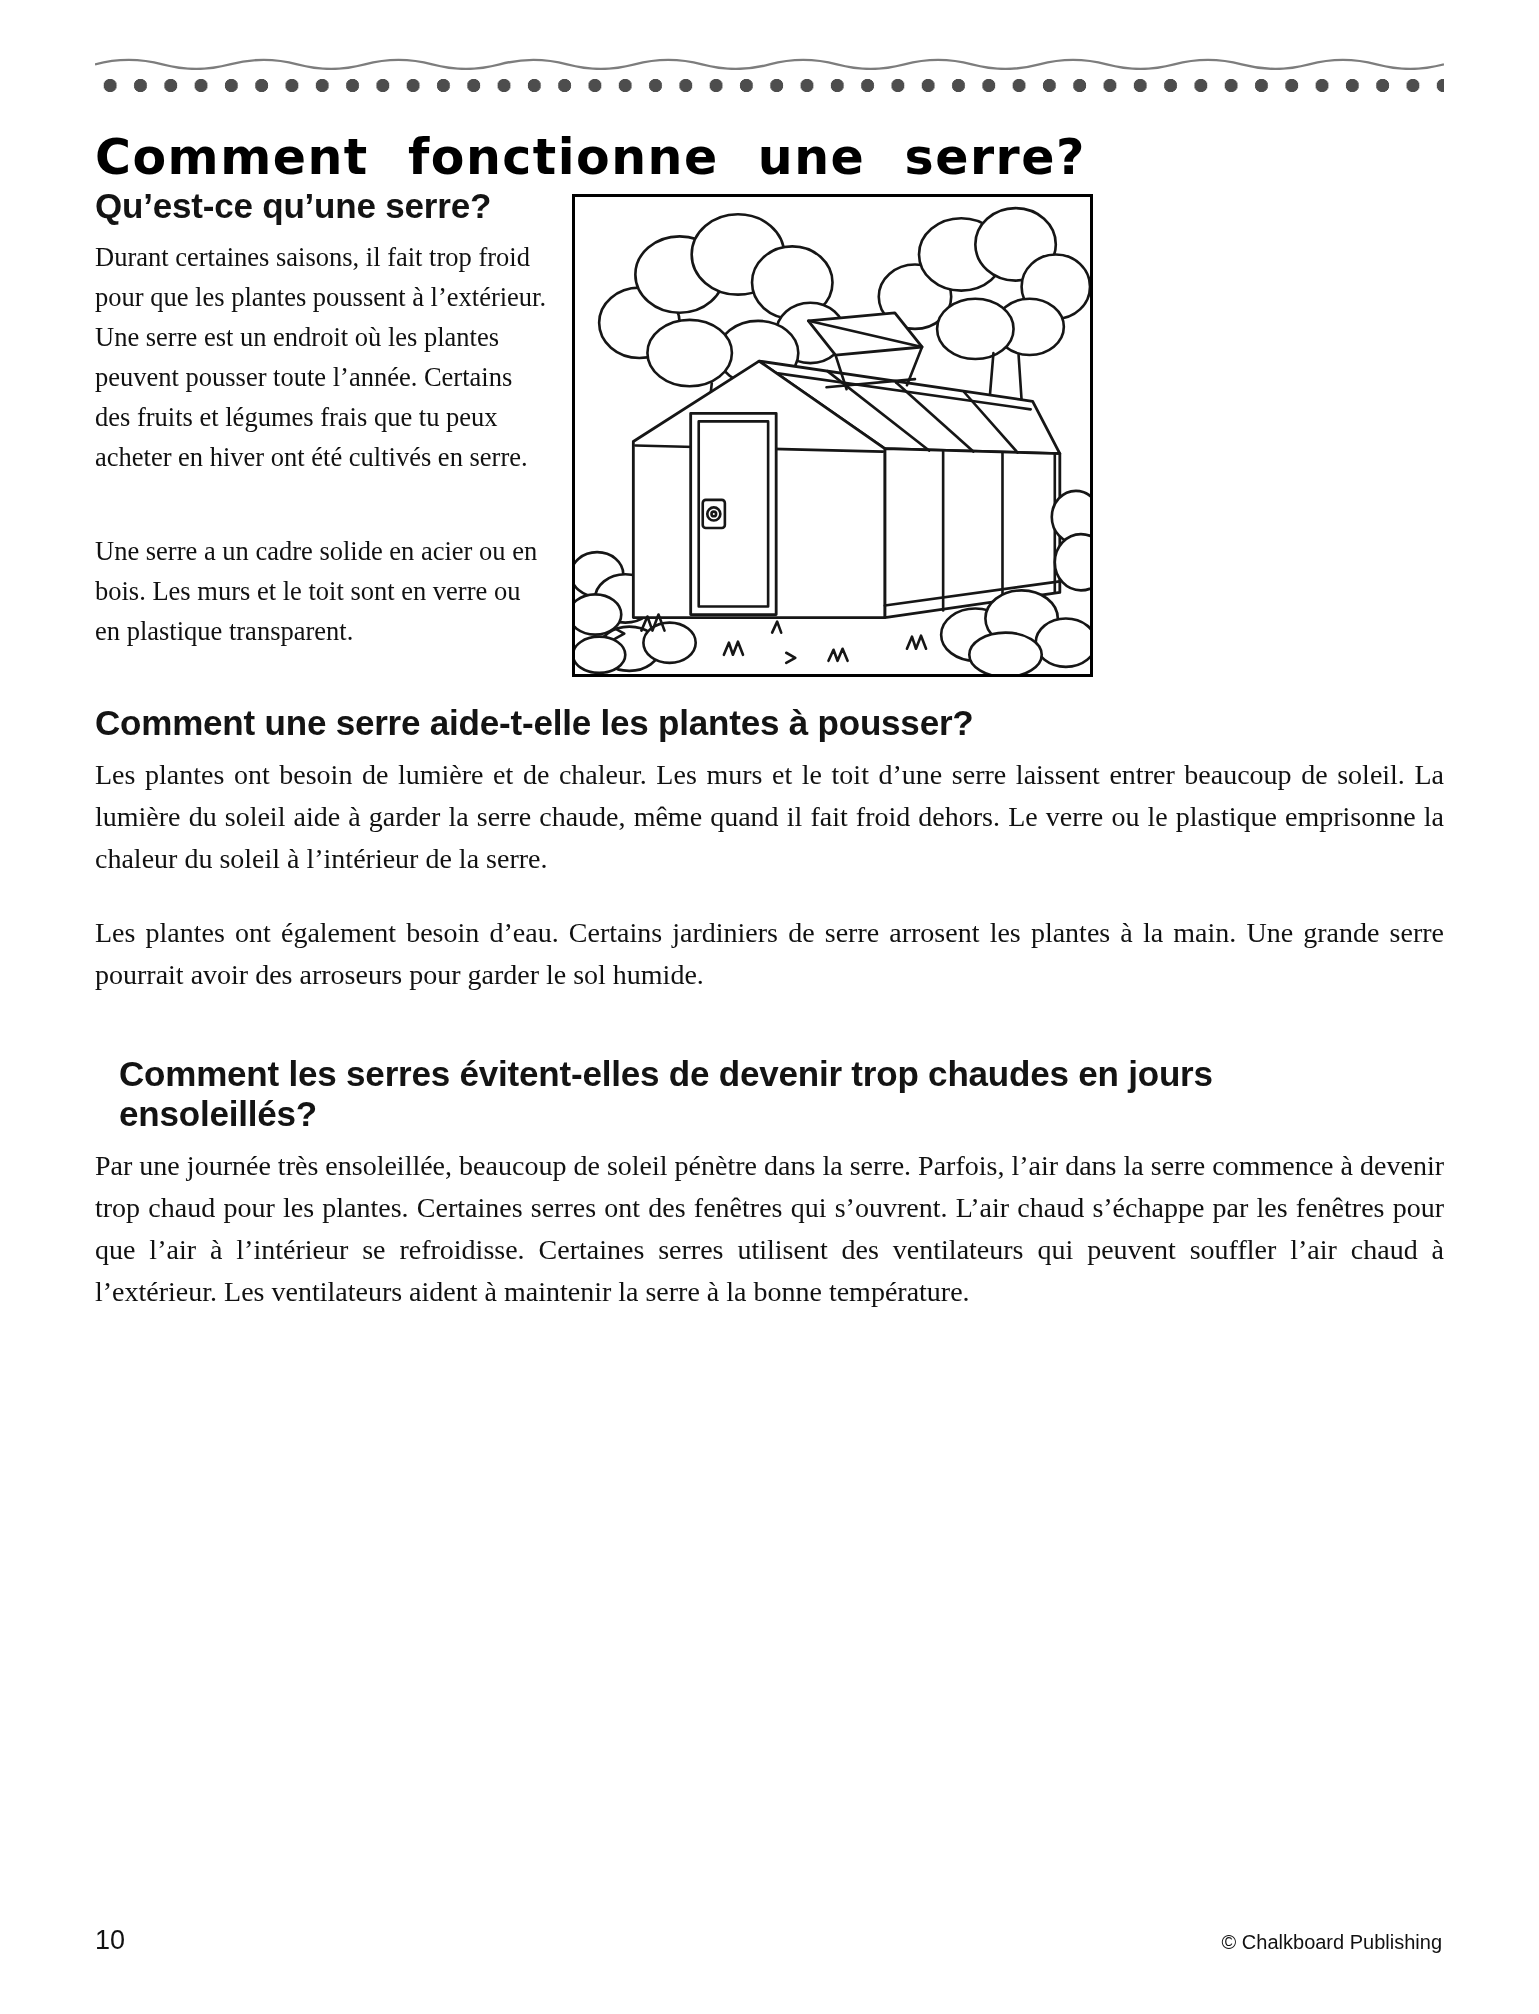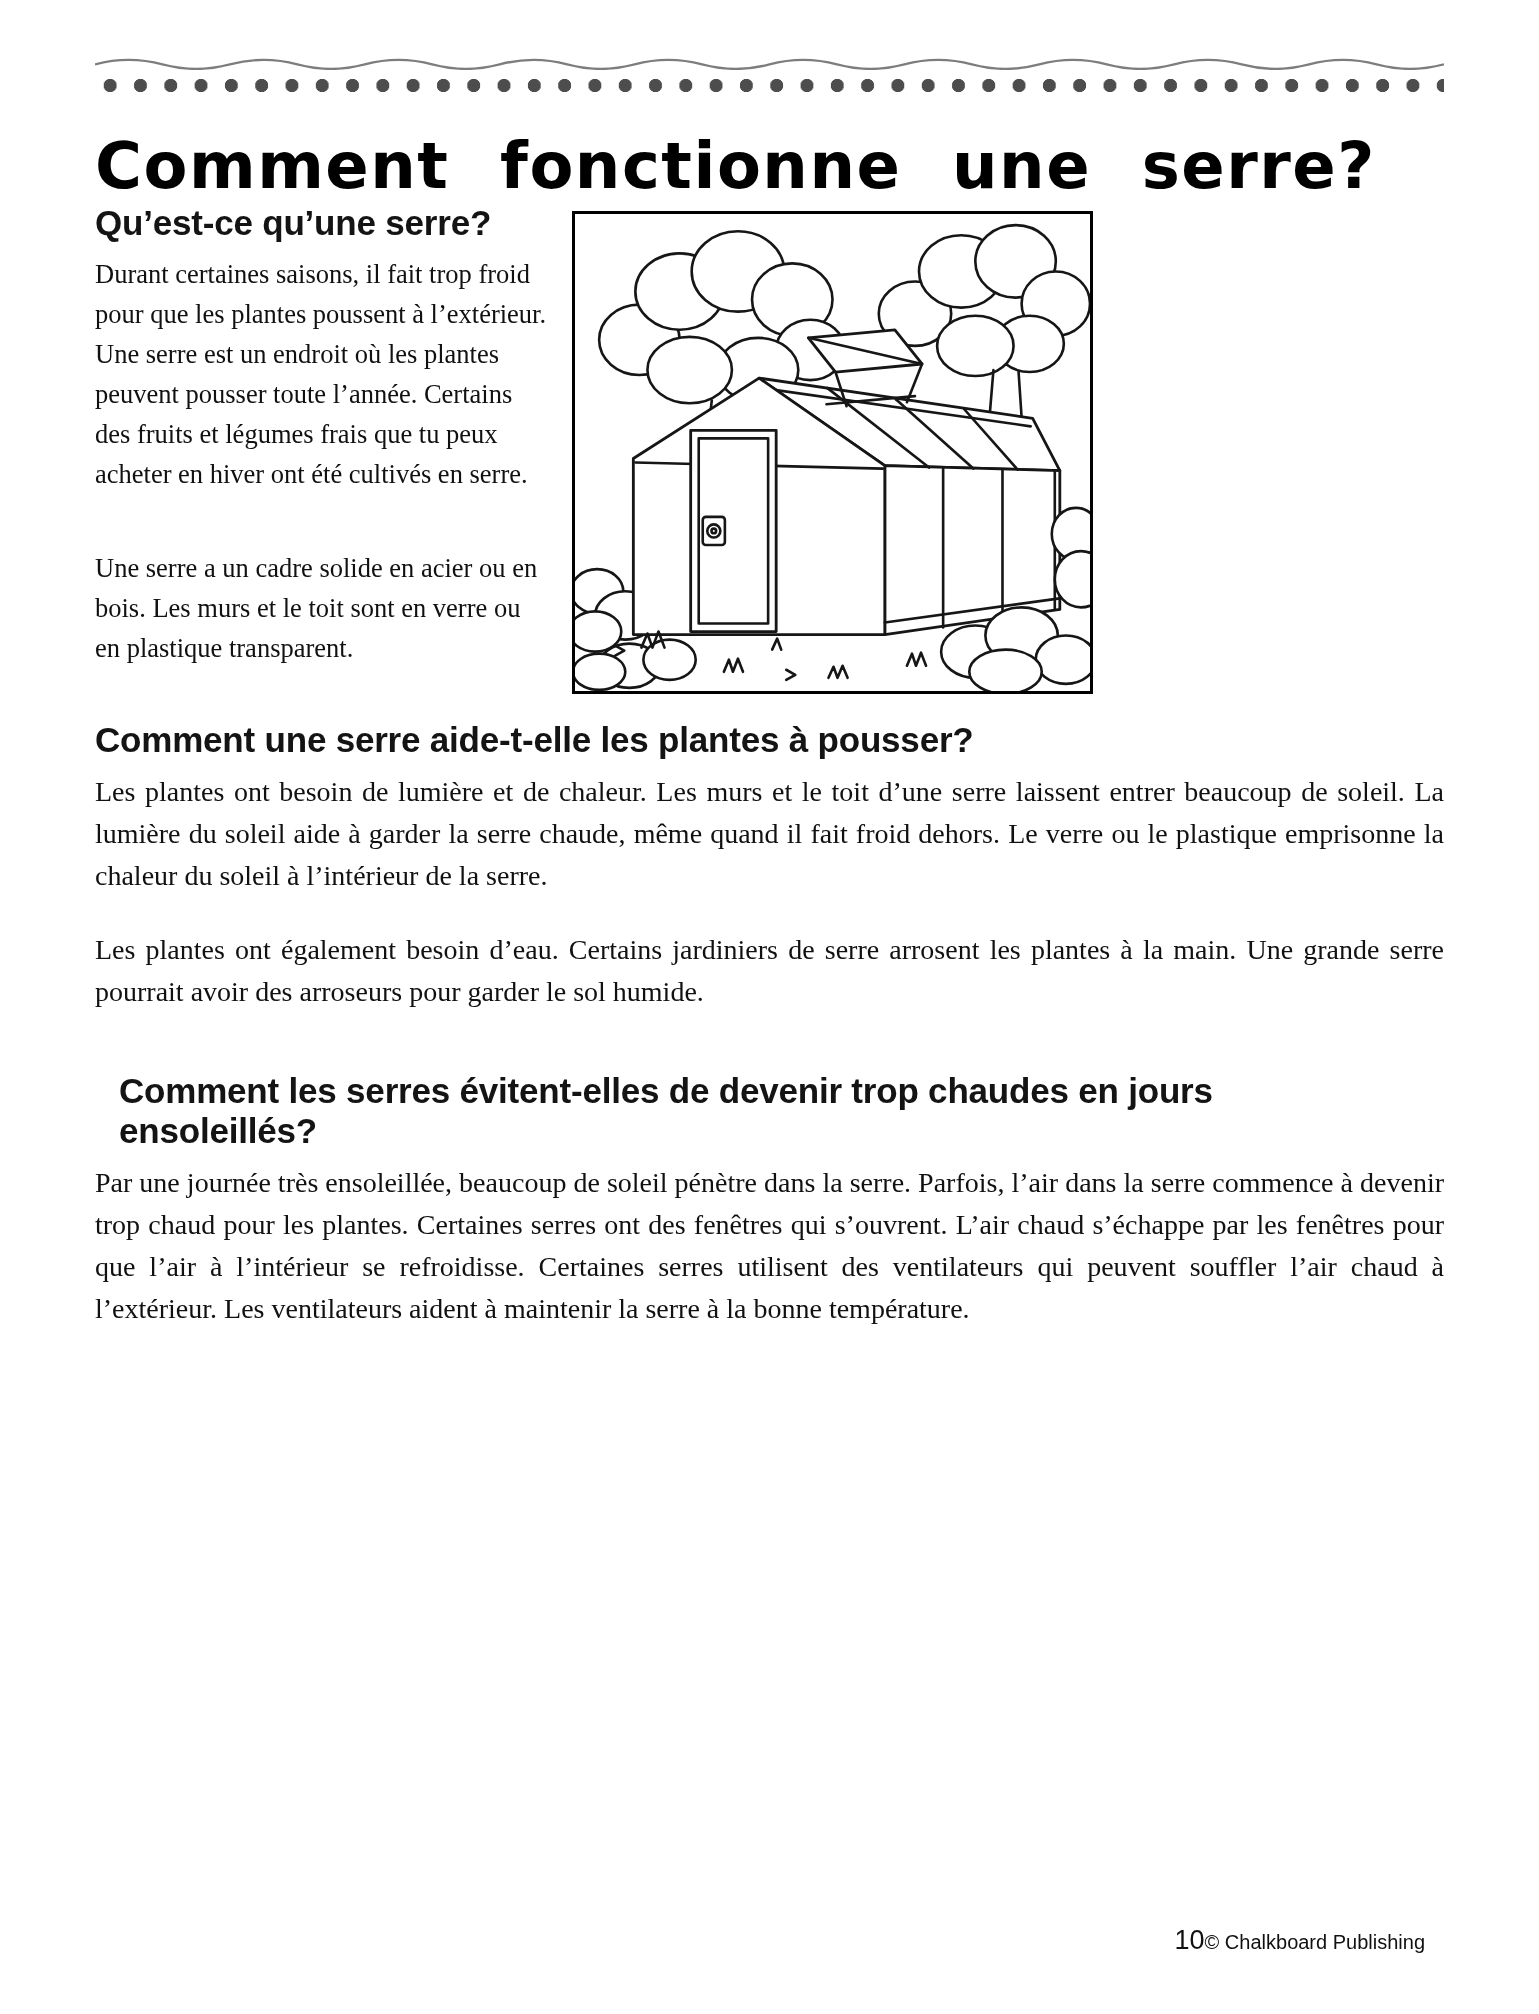--- a/index.html
+++ b/index.html
@@ -22,21 +22,21 @@
     background-image: radial-gradient(circle, #4d4d4d 6.3px, rgba(0,0,0,0) 6.9px);
     background-size: 30.3px 15px;
     background-repeat: repeat-x;
     background-position: 0 50%;
   }
   
   .title {
     margin:36px 0 0 0;
     font-family:"DejaVu Sans", sans-serif;
     font-weight:bold;
-    font-size:64px;
+    font-size:49px;
     letter-spacing:1.5px;
     word-spacing:0.42em;
     color:#000;
   }
   
   h2.shead {
     margin:0 0 10px 0;
     font-family:"Liberation Sans", sans-serif;
     font-weight:700;
     font-size:35px;
@@ -65,22 +65,22 @@
     overflow:hidden;
     background:#fff;
   }
   .figure svg { display:block; width:515px; height:477px; }
   
   .wide { margin-top:26px; }
   .wide.last { margin-top:58px; }
   .wide.last h2.shead { max-width:1130px;margin-left:24px; }
   
   .footer {
-    position:absolute; left:95px; right:114px; bottom:58px;
-    display:flex; justify-content:flex-end; align-items:baseline;
+    position:absolute; left:95px; right:97px; bottom:58px;
+    display:flex; justify-content:space-between; align-items:baseline;
     font-family:"Liberation Sans", sans-serif;
   }
   .pagenum { font-size:27px; color:#111; }
   .copyright { font-size:20px; color:#111; }
   
   .ln   { fill:none;    stroke:#161616; stroke-width:2.6; stroke-linecap:round; stroke-linejoin:round; }
   .blob { fill:#ffffff; stroke:#161616; stroke-width:2.6; }
   .solid{ fill:#ffffff; stroke:#161616; stroke-width:2.8; stroke-linejoin:round; }
 </style>
 </head>

